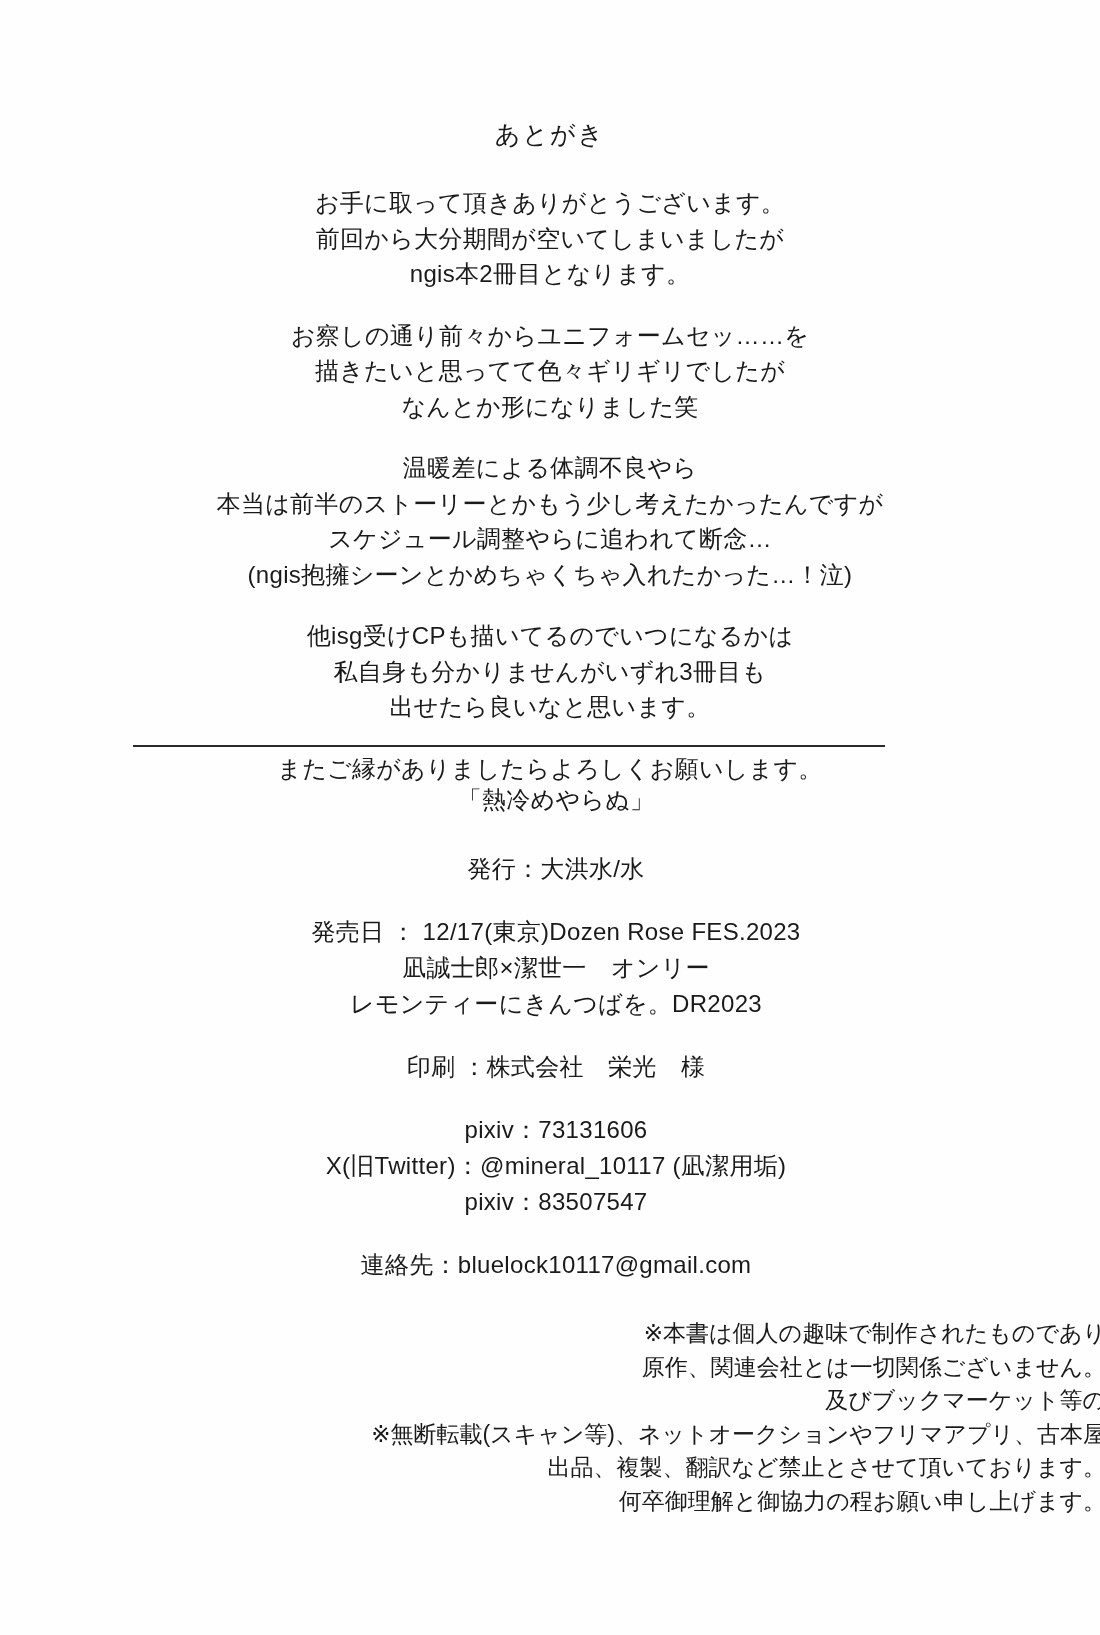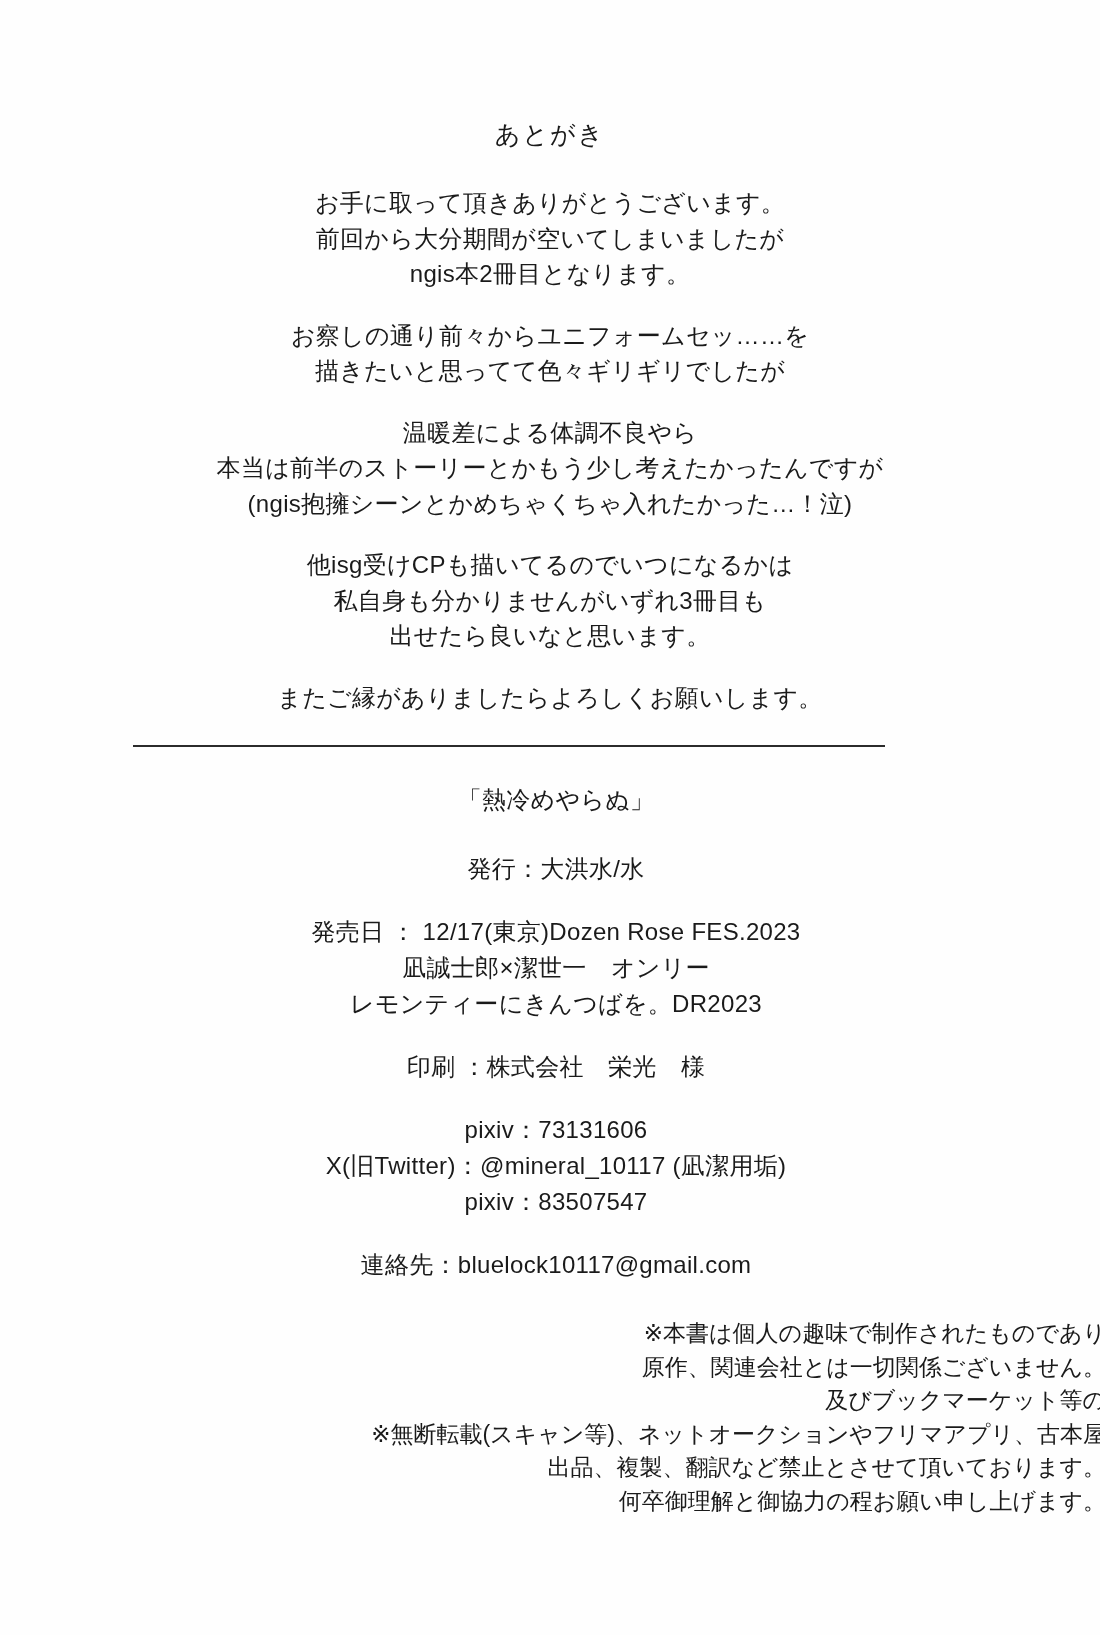--- a/index.html
+++ b/index.html
@@ -96,25 +96,27 @@
 
     <div class="para">
       <span class="line">お手に取って頂きありがとうございます。</span>
       <span class="line">前回から大分期間が空いてしまいましたが</span>
       <span class="line">ngis本2冊目となります。</span>
     </div>
 
     <div class="para">
       <span class="line">お察しの通り前々からユニフォームセッ……を</span>
       <span class="line">描きたいと思ってて色々ギリギリでしたが</span>
+      <span class="line">なんとか形になりました笑</span>
     </div>
 
     <div class="para">
       <span class="line">温暖差による体調不良やら</span>
       <span class="line">本当は前半のストーリーとかもう少し考えたかったんですが</span>
+      <span class="line">スケジュール調整やらに追われて断念…</span>
       <span class="line">(ngis抱擁シーンとかめちゃくちゃ入れたかった…！泣)</span>
     </div>
 
     <div class="para">
       <span class="line">他isg受けCPも描いてるのでいつになるかは</span>
       <span class="line">私自身も分かりませんがいずれ3冊目も</span>
       <span class="line">出せたら良いなと思います。</span>
     </div>
 
     <div class="para">

